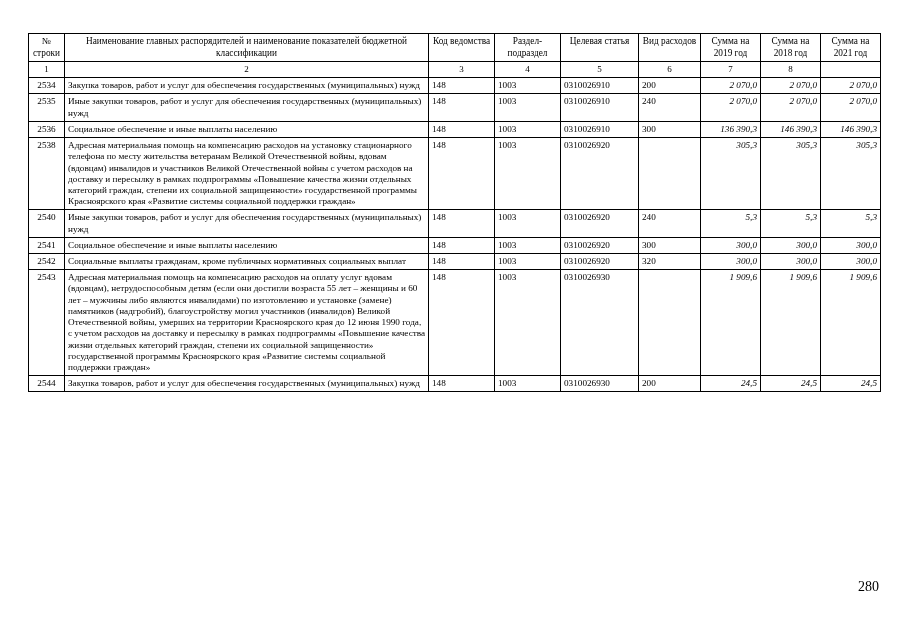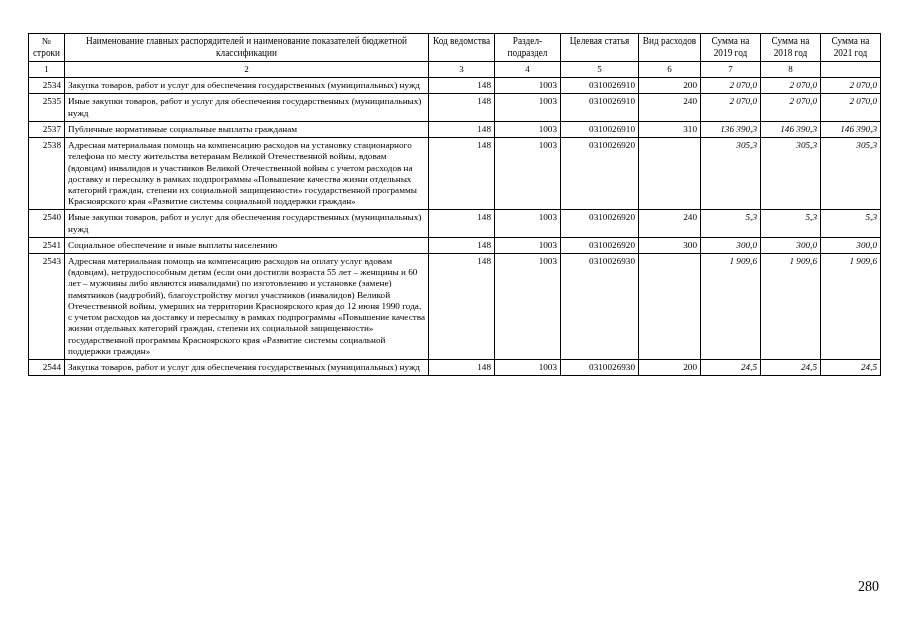--- a/index.html
+++ b/index.html
@@ -56,23 +56,23 @@
     vertical-align: middle;
     padding: 4px 3px;
     font-size: 9.3px;
     line-height: 1.25;
   }
   .numrow td {
     text-align: center;
     font-size: 9px;
     padding: 1px 3px;
   }
-  .c-row-num { text-align: right; }
+  .c-row-num { text-align: center; }
   .c-name { text-align: left; margin-left: 31px; }
-  .c-center { text-align: right; }
+  .c-center { text-align: left; }
   .c-right { text-align: right; padding-right: 5px; font-style: italic; }
 
   .page-number {
     position: absolute;
     right: 26px;
     bottom: 18px;
     font-size: 14px;
     font-family: "Liberation Serif", serif;
   }
 </style>
@@ -134,32 +134,32 @@
           <td class="c-name">Иные закупки товаров, работ и услуг для обеспечения государственных (муниципальных) нужд</td>
           <td class="c-center">148</td>
           <td class="c-center">1003</td>
           <td class="c-center">0310026910</td>
           <td class="c-center">240</td>
           <td class="c-right">2 070,0</td>
           <td class="c-right">2 070,0</td>
           <td class="c-right">2 070,0</td>
         </tr>
 
-
-        <tr>
-          <td class="c-row-num">2537</td>
-          <td class="c-name">Публичные нормативные социальные выплаты гражданам</td>
+        <tr>
+          <td class="c-row-num">2536</td>
+          <td class="c-name">Социальное обеспечение и иные выплаты населению</td>
           <td class="c-center">148</td>
           <td class="c-center">1003</td>
           <td class="c-center">0310026910</td>
-          <td class="c-center">310</td>
+          <td class="c-center">300</td>
           <td class="c-right">136 390,3</td>
           <td class="c-right">146 390,3</td>
           <td class="c-right">146 390,3</td>
         </tr>
+
 
         <tr>
           <td class="c-row-num">2538</td>
           <td class="c-name">Адресная материальная помощь на компенсацию расходов на установку стационарного телефона по месту жительства ветеранам Великой Отечественной войны, вдовам (вдовцам) инвалидов и участников Великой Отечественной войны с учетом расходов на доставку и пересылку в рамках подпрограммы «Повышение качества жизни отдельных категорий граждан, степени их социальной защищенности» государственной программы Красноярского края «Развитие системы социальной поддержки граждан»</td>
           <td class="c-center">148</td>
           <td class="c-center">1003</td>
           <td class="c-center">0310026920</td>
           <td class="c-center"></td>
           <td class="c-right">305,3</td>
           <td class="c-right">305,3</td>
@@ -184,20 +184,31 @@
           <td class="c-name">Социальное обеспечение и иные выплаты населению</td>
           <td class="c-center">148</td>
           <td class="c-center">1003</td>
           <td class="c-center">0310026920</td>
           <td class="c-center">300</td>
           <td class="c-right">300,0</td>
           <td class="c-right">300,0</td>
           <td class="c-right">300,0</td>
         </tr>
 
+        <tr>
+          <td class="c-row-num">2542</td>
+          <td class="c-name">Социальные выплаты гражданам, кроме публичных нормативных социальных выплат</td>
+          <td class="c-center">148</td>
+          <td class="c-center">1003</td>
+          <td class="c-center">0310026920</td>
+          <td class="c-center">320</td>
+          <td class="c-right">300,0</td>
+          <td class="c-right">300,0</td>
+          <td class="c-right">300,0</td>
+        </tr>
 
         <tr>
           <td class="c-row-num">2543</td>
           <td class="c-name">Адресная материальная помощь на компенсацию расходов на оплату услуг вдовам (вдовцам), нетрудоспособным детям (если они достигли возраста 55 лет – женщины и 60 лет – мужчины либо являются инвалидами) по изготовлению и установке (замене) памятников (надгробий), благоустройству могил участников (инвалидов) Великой Отечественной войны, умерших на территории Красноярского края до 12 июня 1990 года, с учетом расходов на доставку и пересылку в рамках подпрограммы «Повышение качества жизни отдельных категорий граждан, степени их социальной защищенности» государственной программы Красноярского края «Развитие системы социальной поддержки граждан»</td>
           <td class="c-center">148</td>
           <td class="c-center">1003</td>
           <td class="c-center">0310026930</td>
           <td class="c-center"></td>
           <td class="c-right">1 909,6</td>
           <td class="c-right">1 909,6</td>

